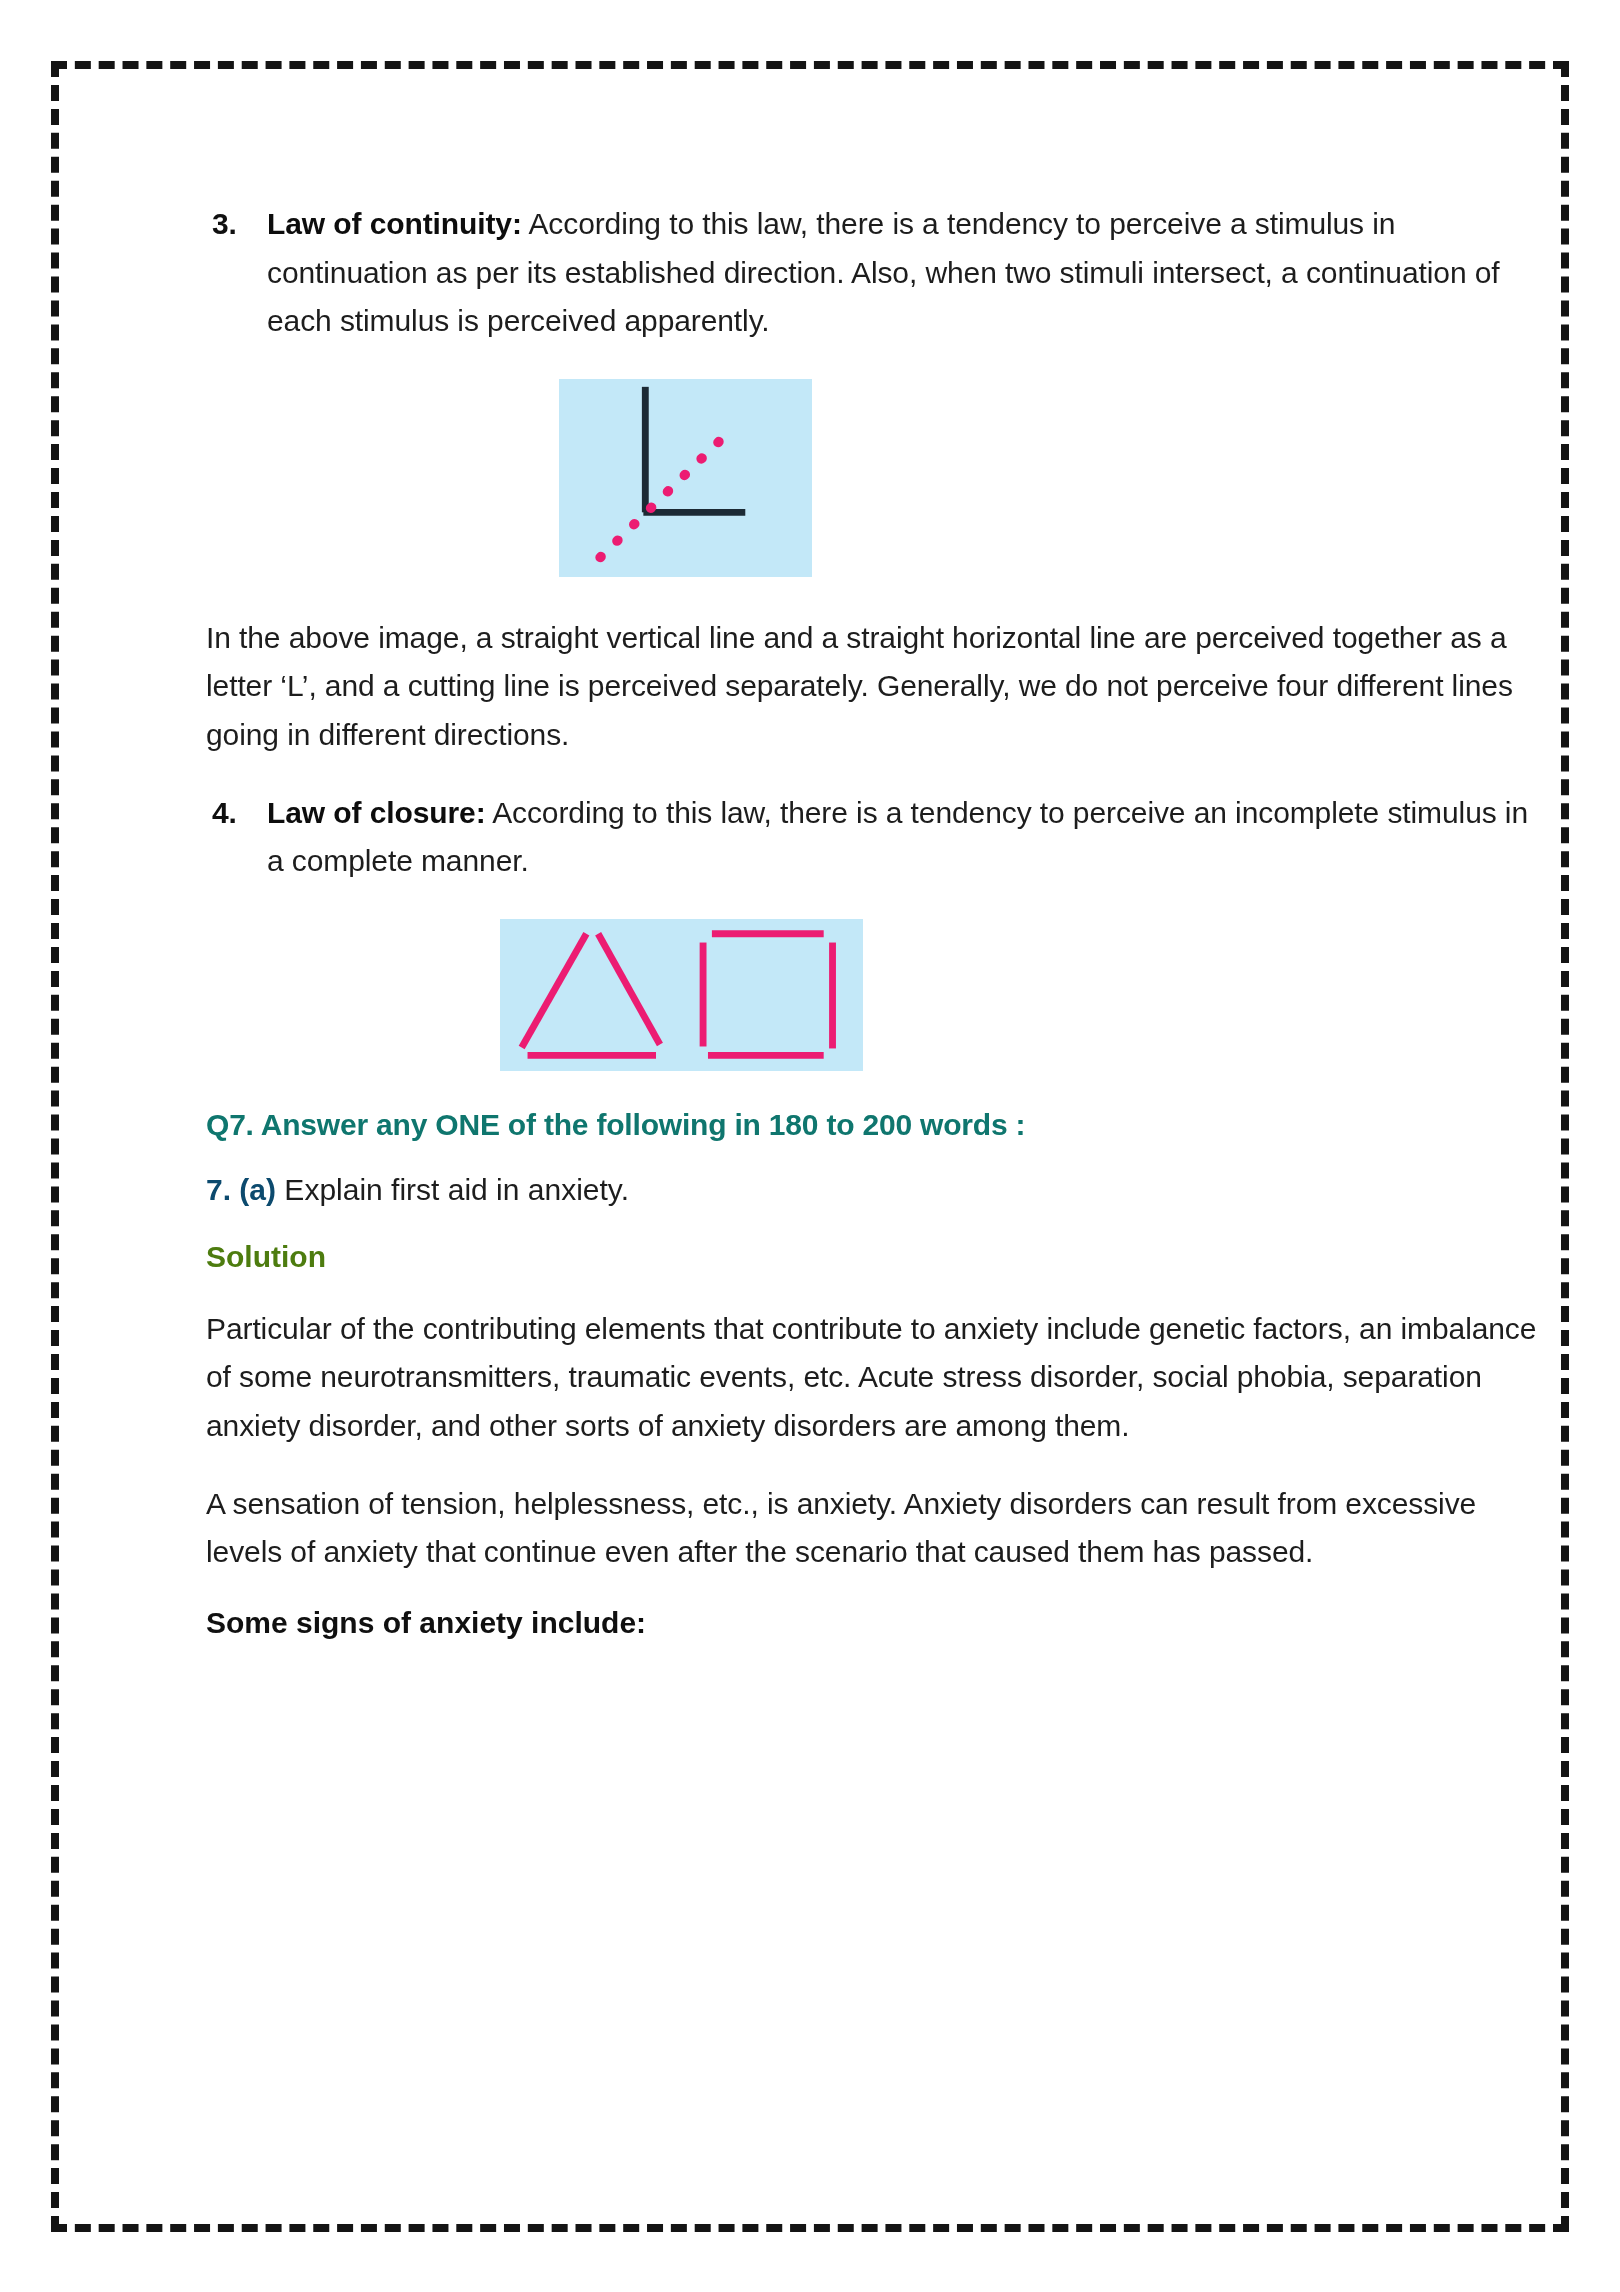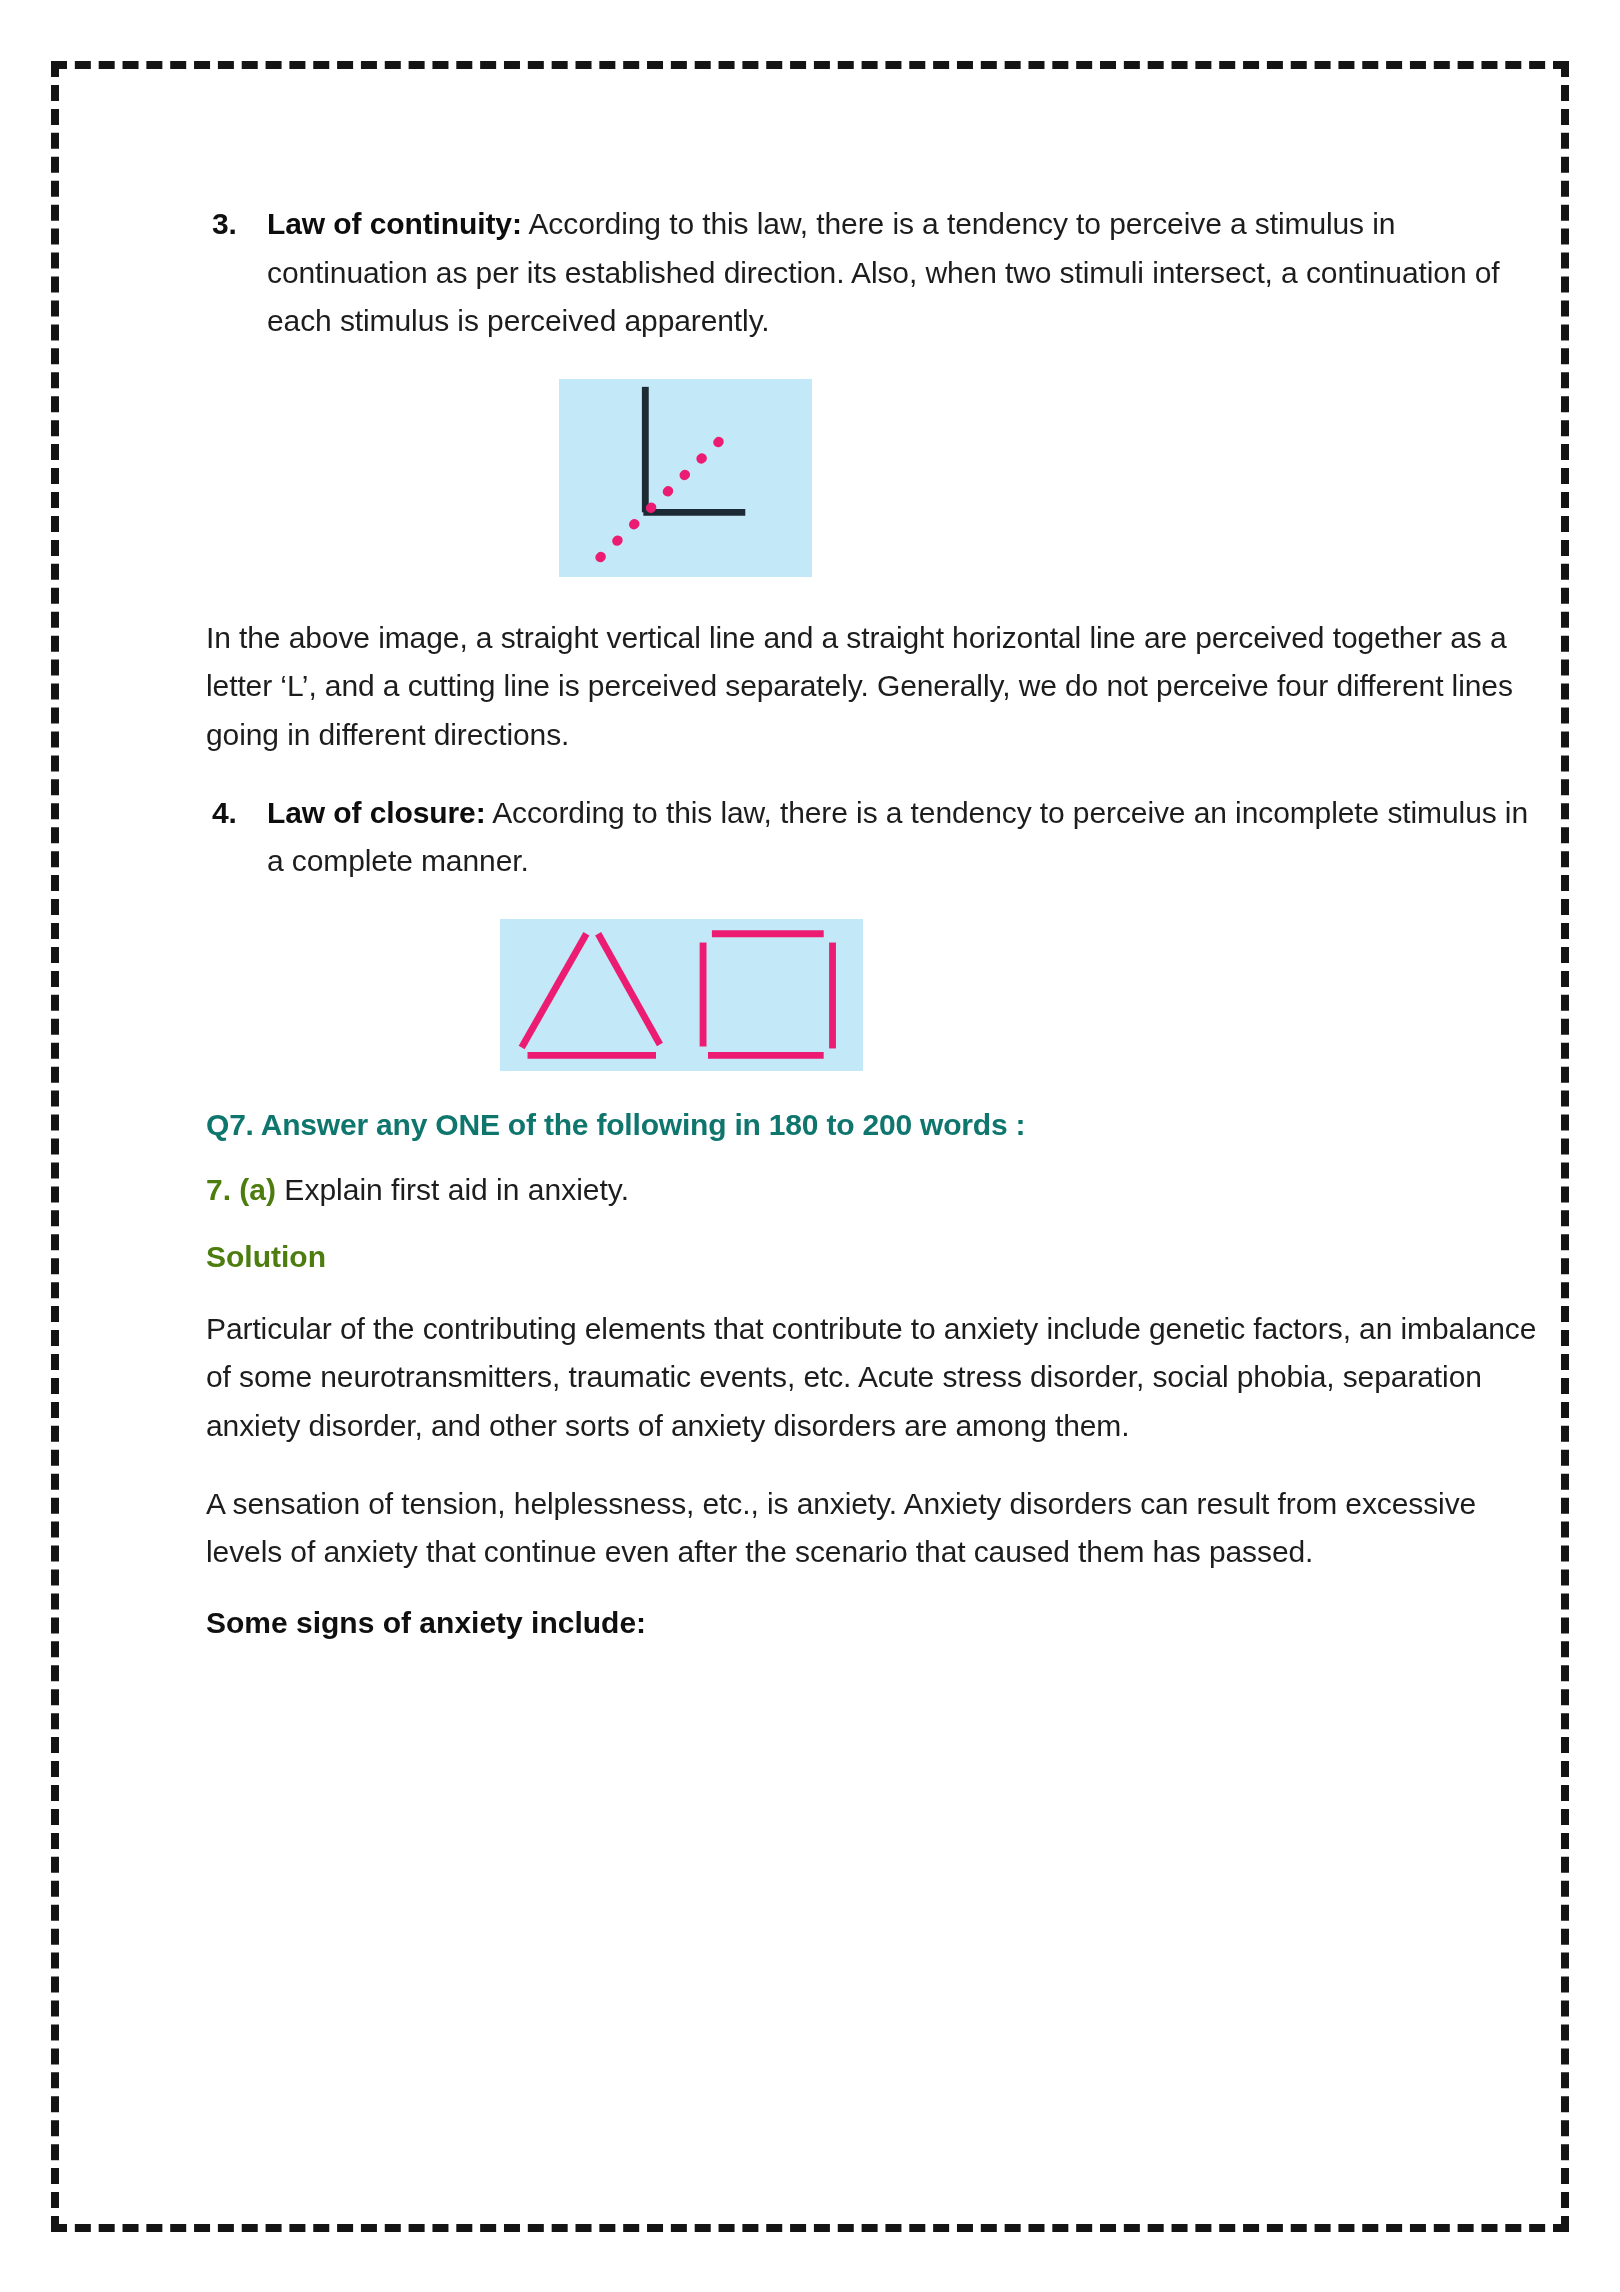--- a/index.html
+++ b/index.html
@@ -93,21 +93,21 @@
     color: #0f766e;
     margin: 33px 0 31px 0;
     letter-spacing: -0.2px;
   }
 
   .q-sub {
     font-size: 30px;
     margin: 0 0 33px 0;
     color: #1d1d1d;
   }
-  .q-sub .q-sub-label { font-weight: bold; color: #4d7c0f; }
+  .q-sub .q-sub-label { font-weight: bold; color: #0c4a6e; }
 
   .solution-heading {
     font-size: 30px;
     font-weight: bold;
     margin: 0 0 31px 0;
   }
 
   .signs-heading {
     font-size: 30px;
     font-weight: bold;

